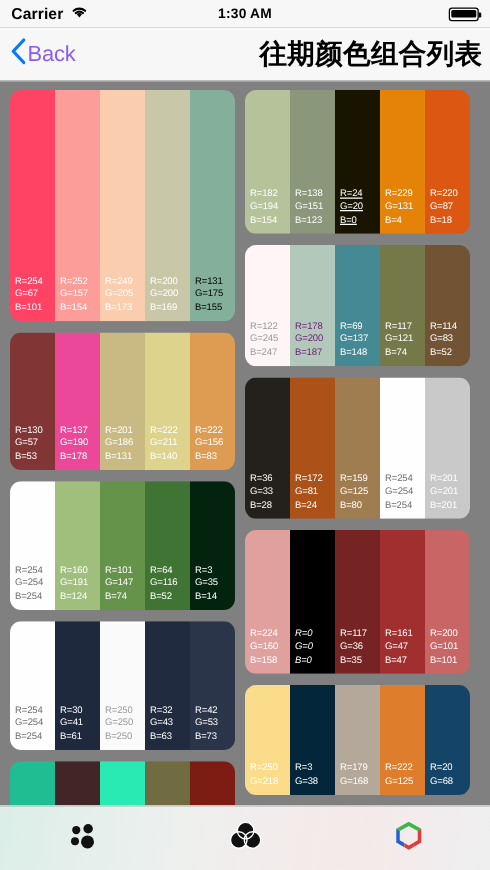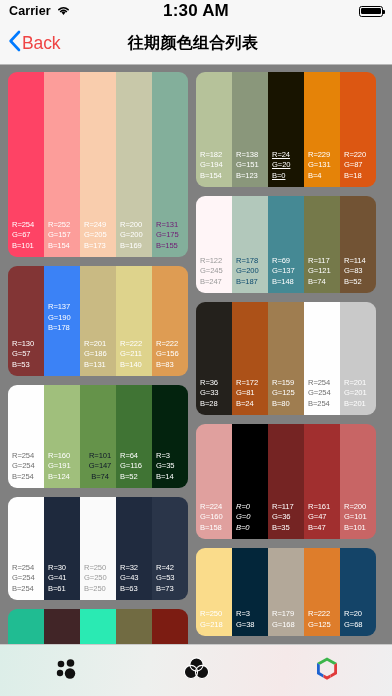--- a/index.html
+++ b/index.html
@@ -23,21 +23,21 @@
     display:flex; align-items:center;
     padding:0 9px;
     position:relative;
     flex:0 0 auto;
   }
   .sb-left { display:flex; align-items:center; gap:5px; }
   .sb-carrier { font-size:12.5px; font-weight:600; color:#000; letter-spacing:.1px; }
   .wifi-icon { display:block; }
   .sb-time {
     position:absolute; left:0; right:0; text-align:center;
-    font-size:17px; font-weight:700; color:#000; letter-spacing:.2px;
+    font-size:11px; font-weight:700; color:#000; letter-spacing:.2px;
     pointer-events:none;
   }
   .sb-right { margin-left:auto; display:flex; align-items:center; }
   .battery {
     width:24px; height:11px;
     border:1.2px solid #000; border-radius:2.6px;
     position:relative; padding:1.2px;
   }
   .battery::after {
     content:""; position:absolute; right:-3px; top:3.2px;
@@ -54,24 +54,24 @@
     position:relative;
     flex:0 0 auto;
   }
   .back-btn {
     display:flex; align-items:center;
     padding-left:8px; gap:1px;
     cursor:pointer;
     z-index:2;
   }
   .back-chevron { display:block; }
-  .back-label { font-size:17.5px; color:#ef4444; letter-spacing:-.1px; }
+  .back-label { font-size:17.5px; color:#8b5cf6; letter-spacing:-.1px; }
   .nav-title {
-    position:absolute; left:0; right:6px; text-align:center;
-    font-size:16px; font-weight:700; color:#000;
+    position:absolute; left:0; right:6px; text-align:right;
+    font-size:22px; font-weight:700; color:#000;
     letter-spacing:.3px;
     pointer-events:none;
   }
 
   
   .content {
     flex:1 1 auto;
     background:#808080;
     overflow:hidden;
     padding:7px 8px 0 8px;
@@ -164,33 +164,33 @@
             <div class="swatch" style="background: rgb(249, 205, 173); color: rgb(255, 255, 255);">
               <span>R=249</span>
               <span>G=205</span>
               <span>B=173</span>
             </div>
             <div class="swatch" style="background: rgb(200, 200, 169); color: rgb(255, 255, 255);">
               <span>R=200</span>
               <span>G=200</span>
               <span>B=169</span>
             </div>
-            <div class="swatch" style="background: rgb(131, 175, 155); color: #701a75;">
+            <div class="swatch" style="background: rgb(131, 175, 155); color: #000000;">
               <span>R=131</span>
               <span>G=175</span>
               <span>B=155</span>
             </div>
           </div>
           <div class="palette-card" style="height: 110px;">
             <div class="swatch" style="background: rgb(130, 53, 53); color: rgb(255, 255, 255);">
               <span>R=130</span>
               <span>G=57</span>
               <span>B=53</span>
             </div>
-            <div class="swatch" style="background: #3b82f6; color: rgb(255, 255, 255); justify-content: center;">
+            <div class="swatch" style="background: #ec4899; color: rgb(255, 255, 255);">
               <span>R=137</span>
               <span>G=190</span>
               <span>B=178</span>
             </div>
             <div class="swatch" style="background: rgb(201, 186, 131); color: rgb(255, 255, 255);">
               <span>R=201</span>
               <span>G=186</span>
               <span>B=131</span>
             </div>
             <div class="swatch" style="background: rgb(222, 211, 140); color: rgb(255, 255, 255);">
@@ -208,21 +208,21 @@
             <div class="swatch" style="background: rgb(254, 254, 254); color: rgb(111, 111, 111);">
               <span>R=254</span>
               <span>G=254</span>
               <span>B=254</span>
             </div>
             <div class="swatch" style="background: rgb(160, 191, 124); color: rgb(255, 255, 255);">
               <span>R=160</span>
               <span>G=191</span>
               <span>B=124</span>
             </div>
-            <div class="swatch" style="background: rgb(101, 147, 74); color: #0f172a; align-items: center;">
+            <div class="swatch" style="background: rgb(101, 147, 74); color: #ffffff;">
               <span>R=101</span>
               <span>G=147</span>
               <span>B=74</span>
             </div>
             <div class="swatch" style="background: rgb(64, 116, 52); color: rgb(255, 255, 255);">
               <span>R=64</span>
               <span>G=116</span>
               <span>B=52</span>
             </div>
             <div class="swatch" style="background: rgb(3, 35, 14); color: rgb(255, 255, 255);">
@@ -313,21 +313,21 @@
               <span>G=87</span>
               <span>B=18</span>
             </div>
           </div>
           <div class="palette-card" style="height: 97px;">
             <div class="swatch" style="background: rgb(255, 245, 247); color: rgb(154, 154, 154);">
               <span>R=122</span>
               <span>G=245</span>
               <span>B=247</span>
             </div>
-            <div class="swatch" style="background: rgb(178, 200, 187); color: #0c4a6e;">
+            <div class="swatch" style="background: rgb(178, 200, 187); color: #701a75;">
               <span>R=178</span>
               <span>G=200</span>
               <span>B=187</span>
             </div>
             <div class="swatch" style="background: rgb(69, 137, 148); color: rgb(255, 255, 255);">
               <span>R=69</span>
               <span>G=137</span>
               <span>B=148</span>
             </div>
             <div class="swatch" style="background: rgb(117, 121, 74); color: rgb(255, 255, 255);">

